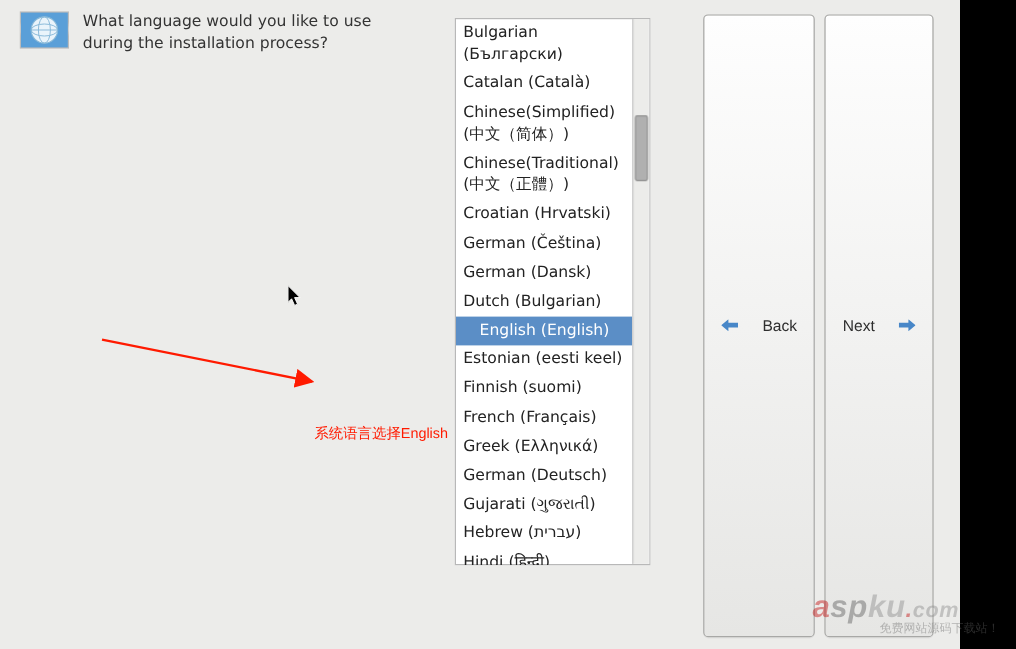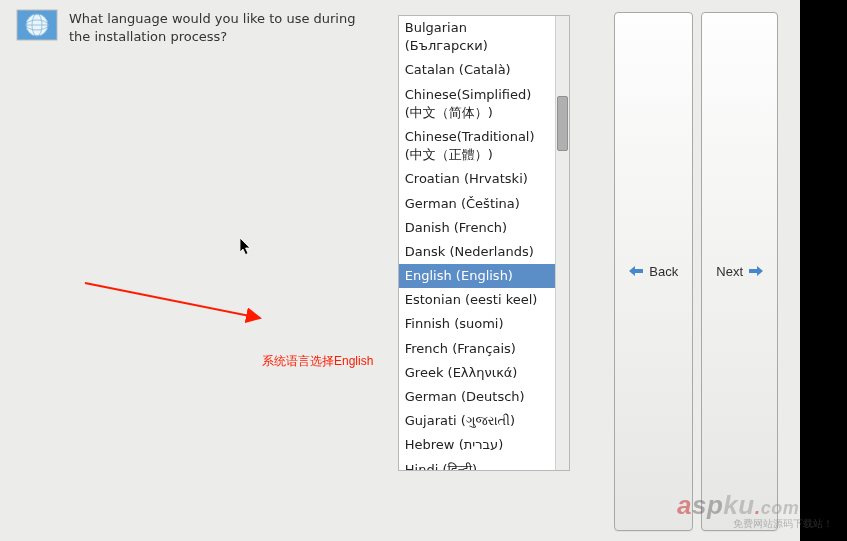--- a/index.html
+++ b/index.html
@@ -58,20 +58,21 @@
       padding: 3px 6px;
       color: #222;
       cursor: default;
       user-select: none;
       font-size: 13px;
       line-height: 1.4;
     }
     .list-item.selected {
       background: #5b8ec6;
       color: #fff;
+      text-align: center;
     }
     .scrollbar {
       width: 14px;
       background: #ececea;
       border-left: 1px solid #d0d0d0;
       position: relative;
     }
     .scrollbar-thumb {
       position: absolute;
       left: 1px;
@@ -91,21 +92,21 @@
     .btn {
       background: linear-gradient(#fefefe, #e6e6e4);
       border: 1px solid #a8a8a6;
       border-radius: 4px;
       padding: 6px 14px;
       font-size: 13px;
       color: #2e2e2e;
       cursor: pointer;
       display: flex;
       align-items: center;
-      gap: 6px;
+      gap: 20px;
       box-shadow: inset 0 1px 0 #fff, 0 1px 0 rgba(0,0,0,0.05);
     }
     .btn .label { text-decoration: underline; text-decoration-color: transparent; }
     .cursor {
       position: absolute;
       left: 240px;
       top: 238px;
       width: 12px;
       height: 18px;
       pointer-events: none;
@@ -178,22 +179,22 @@
   </div>
 
   <div class="list-container">
     <div class="list" id="language-list">
         <div class="list-item">Bulgarian (Български)</div>
         <div class="list-item">Catalan (Català)</div>
         <div class="list-item">Chinese(Simplified) (中文（简体）)</div>
         <div class="list-item">Chinese(Traditional) (中文（正體）)</div>
         <div class="list-item">Croatian (Hrvatski)</div>
         <div class="list-item">German (Čeština)</div>
-        <div class="list-item">Danish (French)</div>
-        <div class="list-item">Dansk (Nederlands)</div>
+        <div class="list-item">German (Dansk)</div>
+        <div class="list-item">Dutch (Bulgarian)</div>
         <div class="list-item selected">English (English)</div>
         <div class="list-item">Estonian (eesti keel)</div>
         <div class="list-item">Finnish (suomi)</div>
         <div class="list-item">French (Français)</div>
         <div class="list-item">Greek (Ελληνικά)</div>
         <div class="list-item">German (Deutsch)</div>
         <div class="list-item">Gujarati (ગુજરાતી)</div>
         <div class="list-item">Hebrew (עברית)</div>
         <div class="list-item">Hindi (हिन्दी)</div>
       </div>

